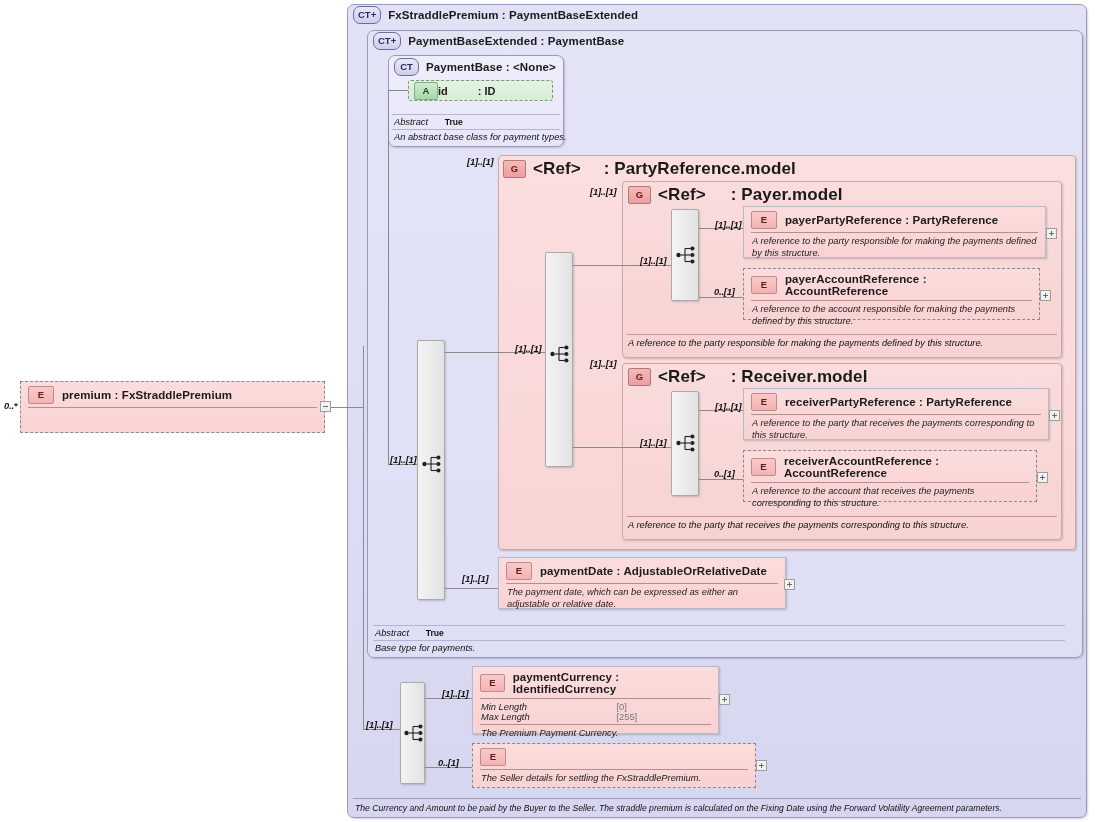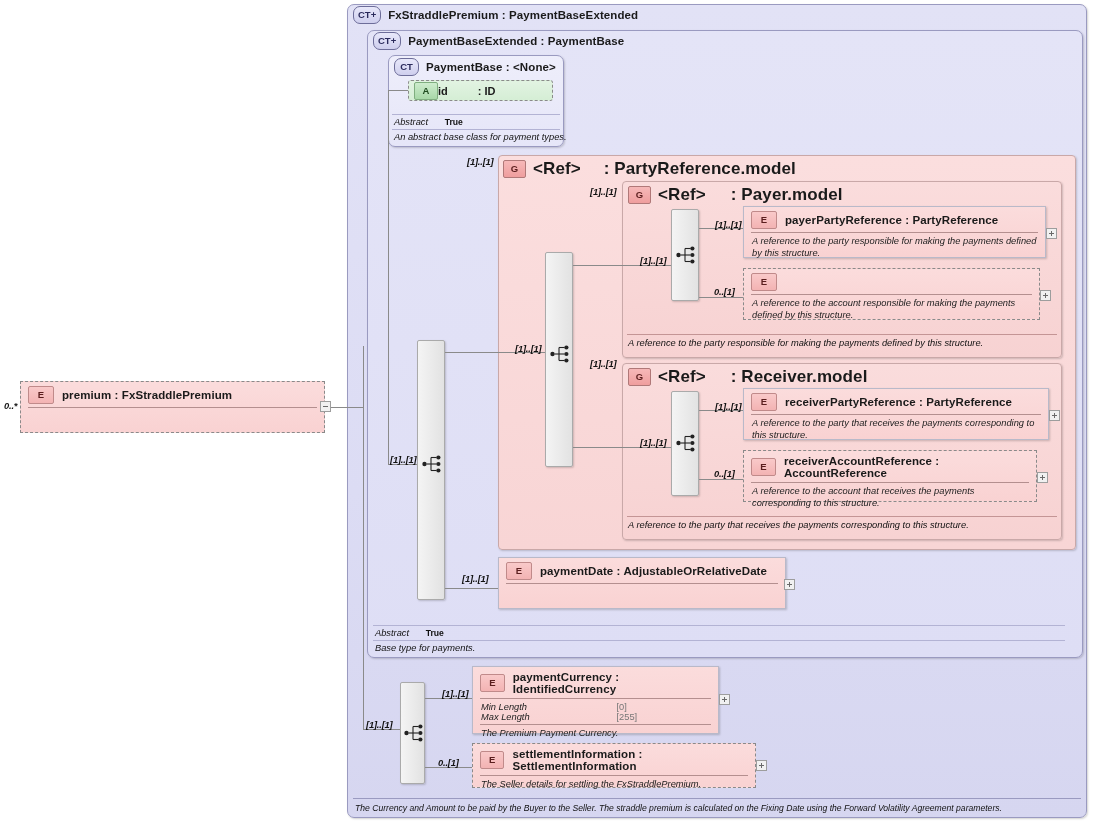--- a/index.html
+++ b/index.html
@@ -237,21 +237,20 @@
       <span class="fv">[255]</span>
     </div>
     <div class="el-sep"></div>
     <div class="el-doc">The Premium Payment Currency.</div>
   </div>
   <div class="plus" style="left:719px;top:694px;"></div>
 
   <div class="el-box dashed" style="left:472px;top:743px;width:284px;height:45px;">
     <div class="el-head">
       <span class="tag e">E</span>
-      <span class="ttl">settlementInformation : SettlementInformation</span>
     </div>
     <div class="el-sep"></div>
     <div class="el-doc">The Seller details for settling the FxStraddlePremium.</div>
   </div>
   <div class="plus" style="left:756px;top:760px;"></div>
 
   <div class="seq-bar" style="left:417px;top:340px;width:28px;height:260px;"></div>
   <svg class="seq-ico" style="left:422px;top:455px;" width="20" height="18" viewBox="0 0 20 18">
     <circle cx="2.5" cy="9" r="2.2" fill="#222"></circle>
     <line x1="4.5" y1="9" x2="9" y2="9" stroke="#222" stroke-width="1.1"></line>
@@ -335,20 +334,21 @@
       <span class="ttl">payerPartyReference : PartyReference</span>
     </div>
     <div class="el-sep"></div>
     <div class="el-doc">A reference to the party responsible for making the payments defined by this structure.</div>
   </div>
   <div class="plus" style="left:1046px;top:228px;"></div>
 
   <div class="el-box dashed" style="left:743px;top:268px;width:297px;height:52px;">
     <div class="el-head">
       <span class="tag e">E</span>
+      <span class="ttl">payerAccountReference : AccountReference</span>
     </div>
     <div class="el-sep"></div>
     <div class="el-doc">A reference to the account responsible for making the payments defined by this structure.</div>
   </div>
   <div class="plus" style="left:1040px;top:290px;"></div>
 
   <div class="hrule" style="left:627px;top:334px;width:430px;background:#c49595;"></div>
   <div class="doc-line" style="left:628px;top:338px;">A reference to the party responsible for making the payments defined by this structure.</div>
 
   <div class="grp-box g2" style="left:622px;top:363px;width:440px;height:177px;"></div>
@@ -400,16 +400,17 @@
 
   <div class="hrule" style="left:627px;top:516px;width:430px;background:#c49595;"></div>
   <div class="doc-line" style="left:628px;top:520px;">A reference to the party that receives the payments corresponding to this structure.</div>
 
   <div class="el-box solid" style="left:498px;top:557px;width:288px;height:52px;">
     <div class="el-head">
       <span class="tag e">E</span>
       <span class="ttl">paymentDate : AdjustableOrRelativeDate</span>
     </div>
     <div class="el-sep"></div>
+    <div class="el-doc">The payment date, which can be expressed as either an adjustable or relative date.</div>
   </div>
   <div class="plus" style="left:784px;top:579px;"></div>
 
 </div>
 
 </body></html>

